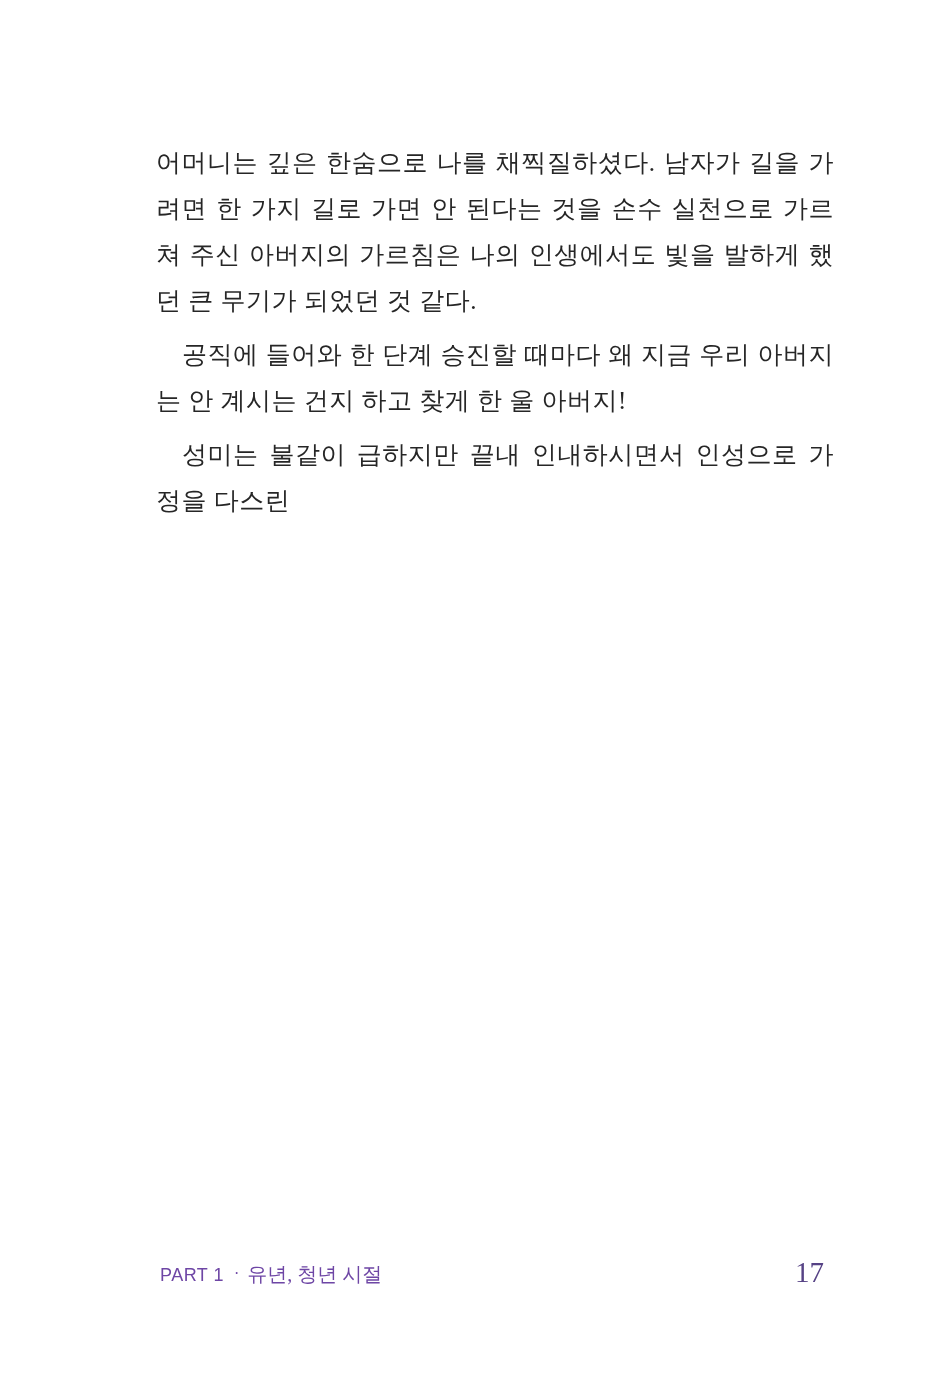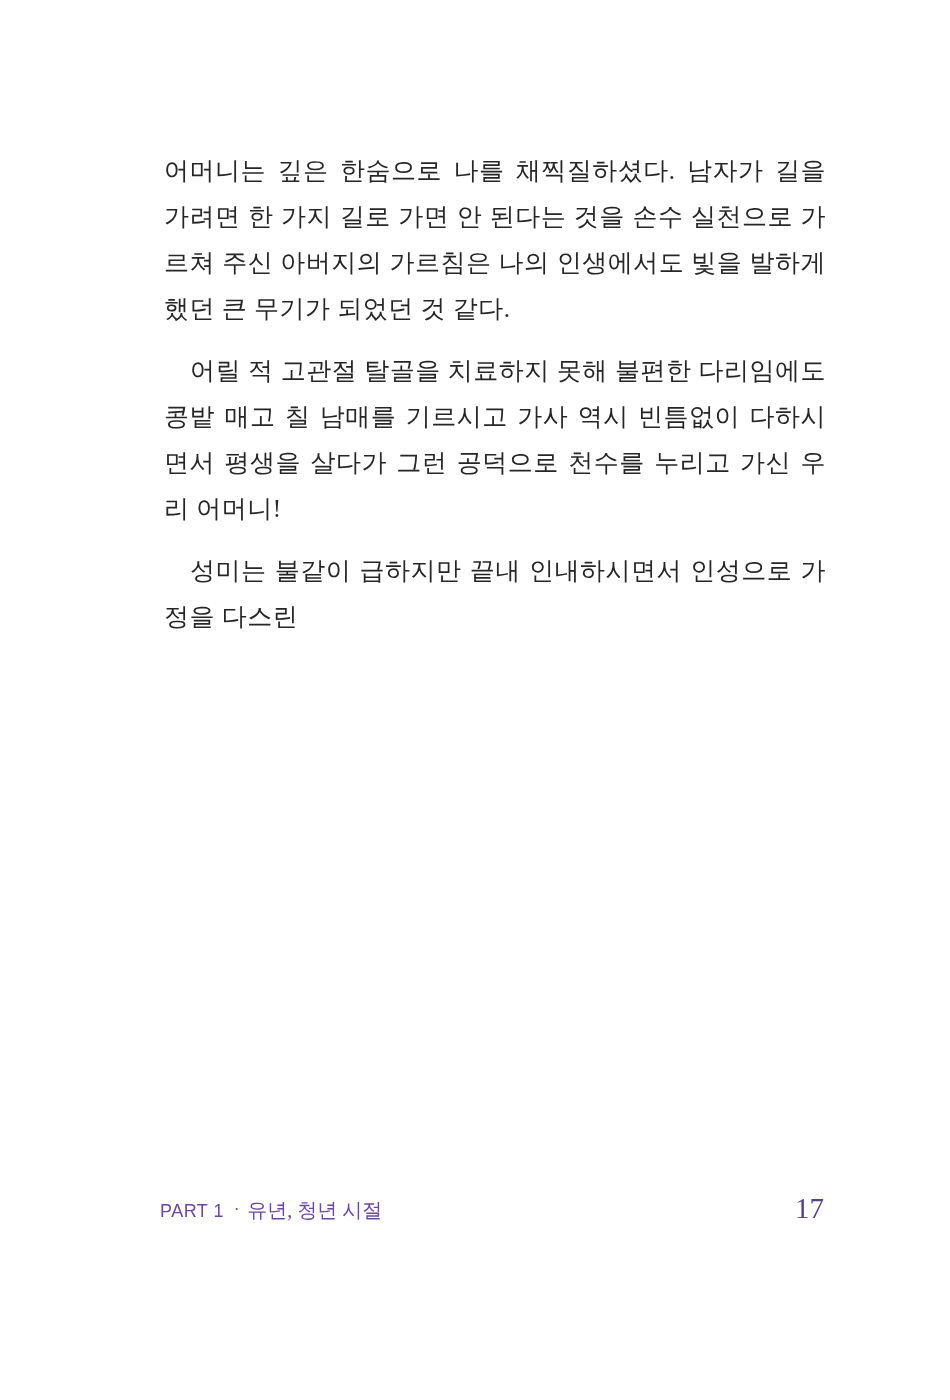--- a/index.html
+++ b/index.html
@@ -21,30 +21,30 @@
     left: 148px;
     top: 132px;
     width: 694px;
     font-size: 25px;
     line-height: 46px;
     text-align: justify;
     letter-spacing: 0.5px;
     word-break: normal;
   }
   .para {
-    margin: 16px;
+    margin: 8px;
     padding: 0;
   }
   .para.indent {
     text-indent: 26px;
   }
   .footer {
     position: absolute;
     left: 148px;
-    top: 1190px;
+    top: 1254px;
     width: 694px;
     height: 40px;
   }
   .footer-left {
     position: absolute;
     left: 12px;
     top: 8px;
     font-size: 19px;
     line-height: 24px;
     white-space: nowrap;
@@ -73,21 +73,21 @@
     margin-left: 16px;
   }
 </style>
 </head>
 <body>
 
 <div class="page" style="background: rgb(255, 255, 255);">
 
   <div class="text-block" style="color: rgb(38, 38, 38);">
       <p class="para">어머니는 깊은 한숨으로 나를 채찍질하셨다. 남자가 길을 가려면 한 가지 길로 가면 안 된다는 것을 손수 실천으로 가르쳐 주신 아버지의 가르침은 나의 인생에서도 빛을 발하게 했던 큰 무기가 되었던 것 같다.</p>
-      <p class="para indent">어릴 적 고관절 탈골을 치료하지 못해 불편한 다리임에도 콩밭 매고 칠 남매를 기르시고 가사 역시 빈틈없이 다하시면서 평생을 살다가 그런 공덕으로 천수를 누리고 가신 우리 어머니!</p>
+      <p class="para indent">공직에 들어와 한 단계 승진할 때마다 왜 지금 우리 아버지는 안 계시는 건지 하고 찾게 한 울 아버지!</p>
       <p class="para indent">성미는 불같이 급하지만 끝내 인내하시면서 인성으로 가정을 다스린</p>
     </div>
 
   <div class="footer">
     <div class="footer-left" style="color: rgb(110, 70, 165);">
       <span class="part-label">PART 1</span><span class="separator">·</span><span class="section-title">유년, 청년 시절</span>
     </div>
     <div class="page-number" style="color: rgb(86, 66, 133);">17</div>
   </div>
 

